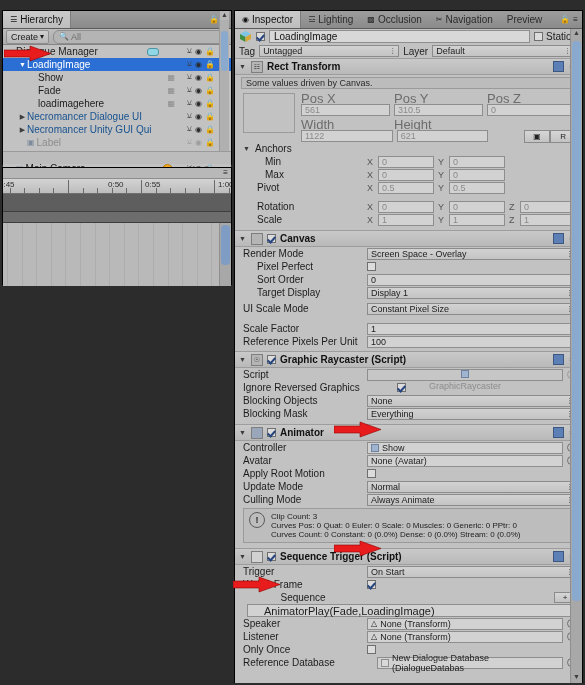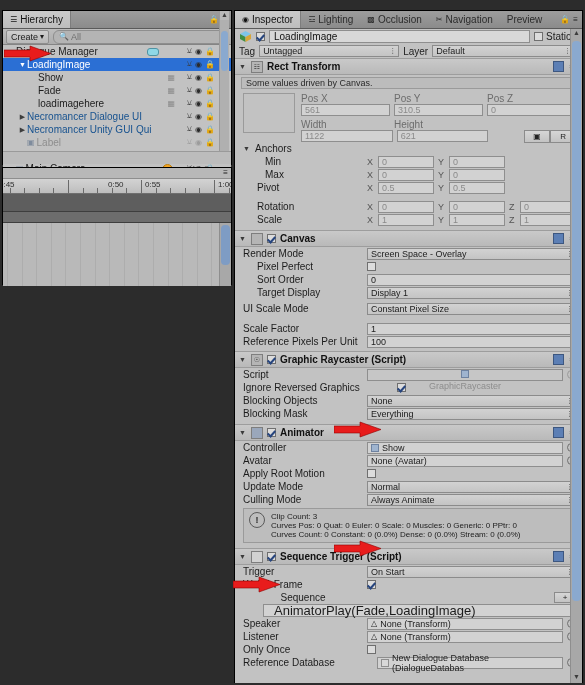--- a/index.html
+++ b/index.html
@@ -98,21 +98,21 @@
   .row{height:13px;display:flex;align-items:center;padding:0 6px 0 8px;gap:4px;}
   .row .name{width:120px;font-size:10px;color:#1c1c1c;flex:none;}
   .row .name.ind{padding-left:14px;width:106px;}
   .row .name.ind2{padding-left:22px;width:98px;}
   .field{height:12px;background:#d2d2d2;border:1px solid #8e8e8e;display:flex;align-items:center;
          padding:0 3px;font-size:9px;color:#1c1c1c;box-sizing:border-box;flex:1;}
   .field.dimtxt{color:#8a8a8a;}
   .axis{font-size:9px;color:#555;margin-right:2px;}
   .vec{display:flex;align-items:center;flex:1;gap:0;}
   .vec .axis{width:9px;}
-  .colhdr{font-size:10px;color:#6c6c6c;}
+  .colhdr{font-size:13px;color:#6c6c6c;}
 
   .rt-grid{padding:1px 6px 0 8px;}
   .rt-block{width:52px;height:40px;background:#c2c2c2;border:1px solid #9a9a9a;box-sizing:border-box;margin-top:1px;}
   .rt-cols{flex:1;}
   .cc{display:flex;gap:4px;height:12px;align-items:center;}
   .cc > div{flex:1;}
   .btnsm{height:13px;min-width:26px;background:linear-gradient(#d6d6d6,#c3c3c3);border:1px solid #8b8b8b;
          display:flex;align-items:center;justify-content:center;font-size:8px;color:#222;box-sizing:border-box;}
 
   .objfield{height:12px;background:#d2d2d2;border:1px solid #8e8e8e;display:flex;align-items:center;gap:3px;
@@ -122,22 +122,22 @@
 
   .infobox{margin:2px 8px;border:1px solid #9a9a9a;background:#bdbdbd;display:flex;gap:6px;padding:3px 5px;box-sizing:border-box;}
   .infobox .bang{width:14px;height:14px;border:1px solid #5a5a5a;border-radius:50%;display:flex;align-items:center;
                  justify-content:center;font-size:9px;font-weight:bold;color:#2a2a2a;flex:none;}
   .infobox .txt{font-size:8px;line-height:9px;color:#1c1c1c;}
 
   .seqbar{height:13px;display:flex;align-items:center;padding:0 6px 0 8px;text-align:center;}
   .seqbar .name{width:120px;font-size:10px;}
   .plusbtn{margin-left:auto;width:22px;height:11px;background:linear-gradient(#d6d6d6,#c3c3c3);
            border:1px solid #8b8b8b;display:flex;align-items:center;justify-content:center;font-size:8px;box-sizing:border-box;}
-  .seqfield{margin:0 6px 0 28px;height:13px;background:#d2d2d2;border:1px solid #8e8e8e;display:flex;align-items:center;
-            padding:0 10px;font-size:13px;box-sizing:border-box;}
+  .seqfield{margin:0 6px 0 12px;height:13px;background:#d2d2d2;border:1px solid #8e8e8e;display:flex;align-items:center;
+            padding:0 16px;font-size:11px;box-sizing:border-box;}
 
   .insp-sb{position:absolute;right:0;top:0;width:11px;height:100%;background:#a8a8a8;border-left:1px solid #8e8e8e;}
   .insp-sb .thumb{position:absolute;left:1px;width:9px;background:#8aa9cf;border-radius:4px;}
   .insp-sb .au,.insp-sb .ad{position:absolute;left:0;width:11px;height:10px;text-align:center;font-size:7px;color:#3c3c3c;}
   .insp-sb .au{top:0;} .insp-sb .ad{bottom:0;}
 
   
   .arrow{position:absolute;z-index:40;}
   .arrow svg{display:block;}
 </style>

